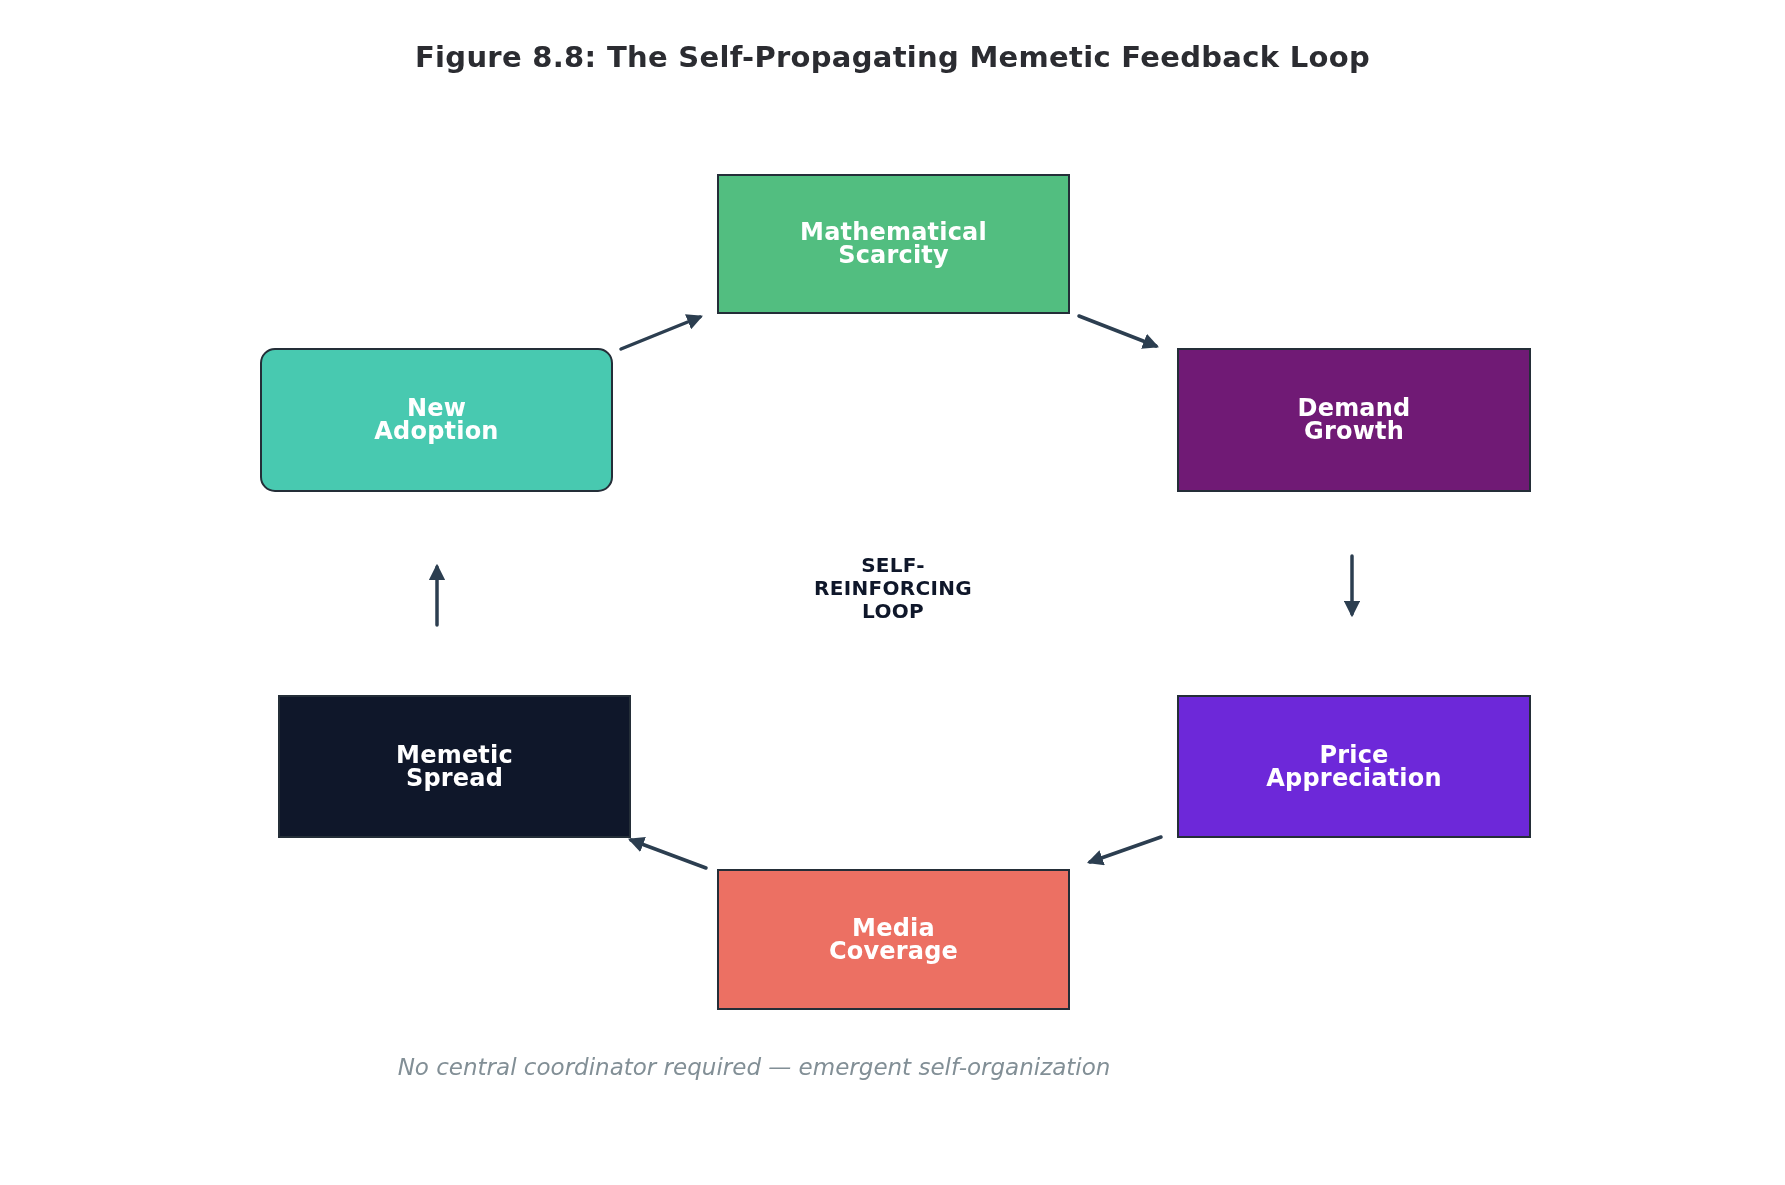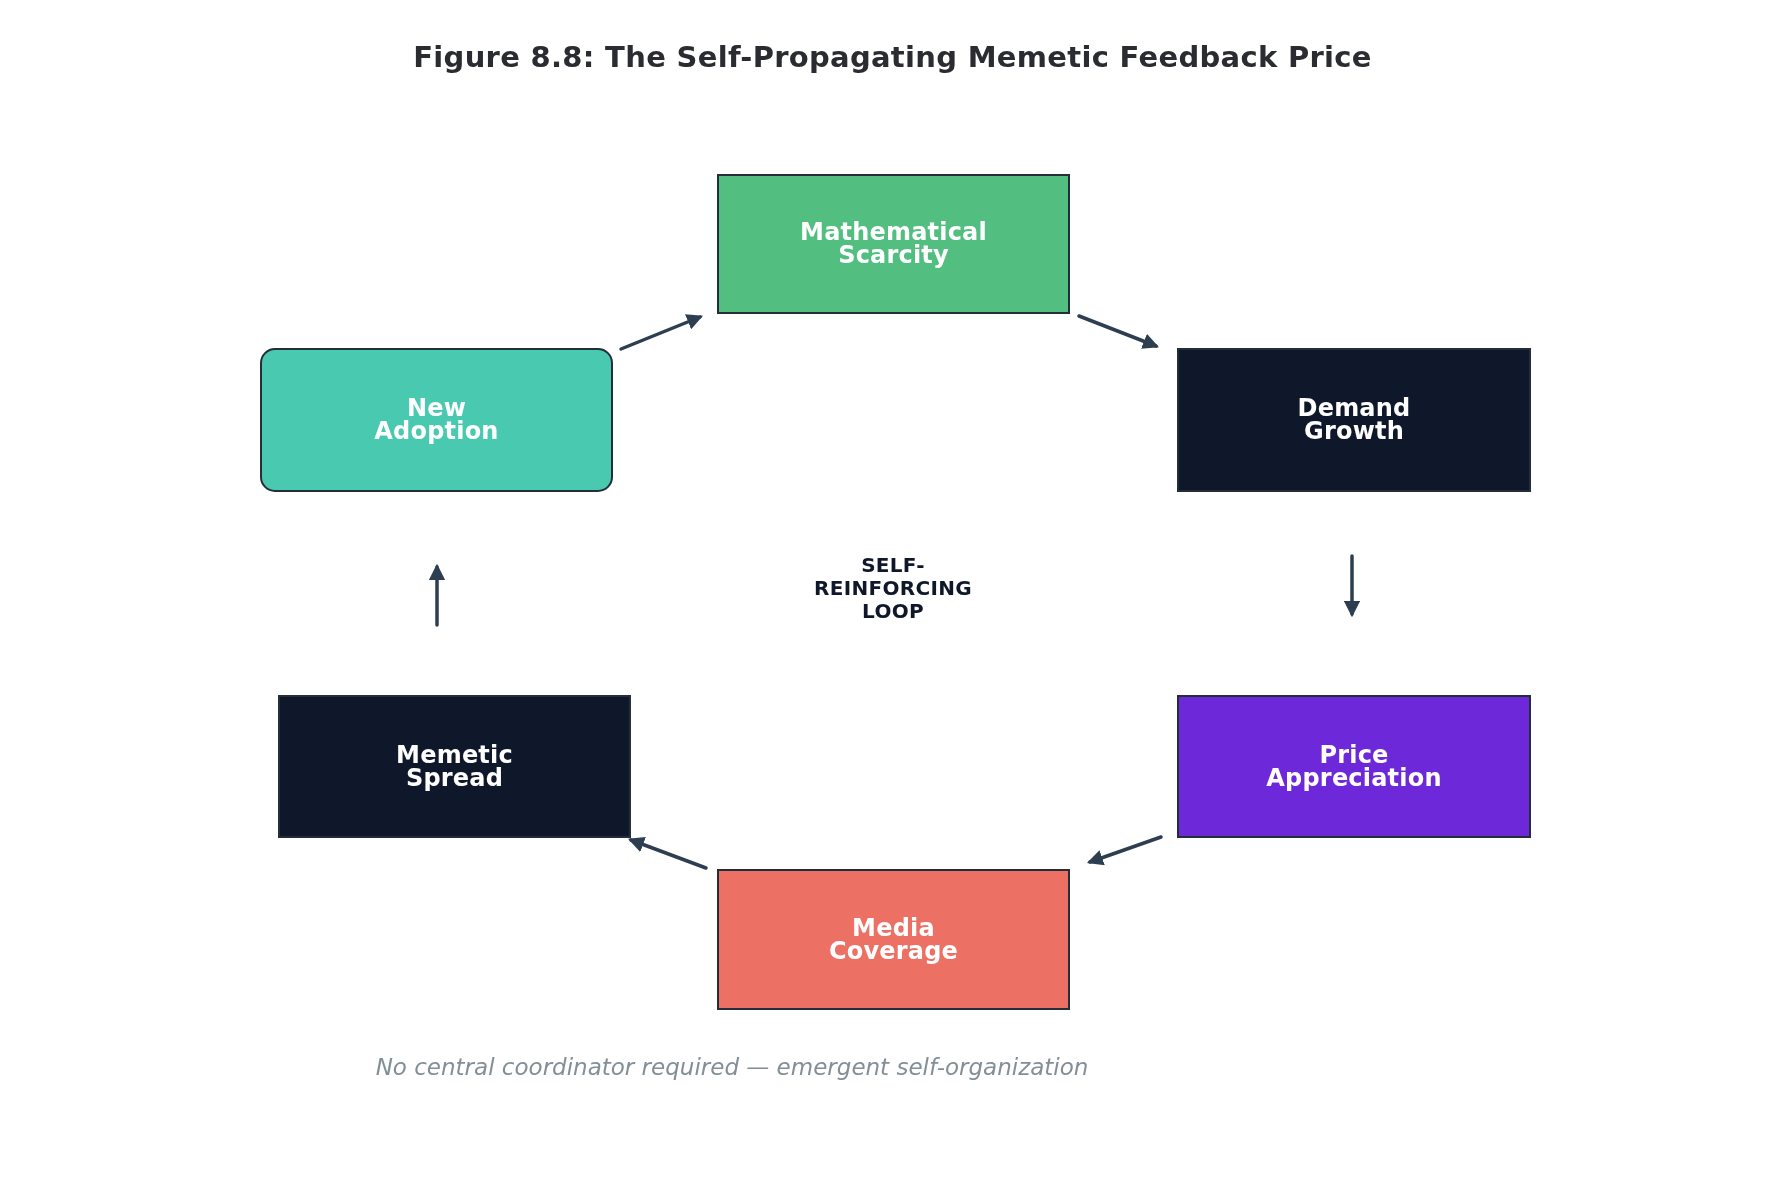--- a/index.html
+++ b/index.html
@@ -61,41 +61,42 @@
     letter-spacing: 0.3px;
   }
   .caption {
     position: absolute;
     left: 0;
     top: 1054px;
     width: 1464px;
     text-align: center;
     font-style: italic;
     font-size: 23px;
+    padding-left: 22px;
   }
   .arrow-layer {
     position: absolute;
     left: 0;
     top: 0;
     width: 1785px;
     height: 1185px;
     pointer-events: none;
   }
   .arrow {
     fill: none;
     stroke-width: 3.5px;
     stroke-linecap: round;
   }
 </style>
 </head>
 <body>
 
 <div class="canvas">
 
-  <div class="fig-title" style="color: rgb(43, 44, 49);">Figure 8.8: The Self-Propagating Memetic Feedback Price</div>
+  <div class="fig-title" style="color: rgb(43, 44, 49);">Figure 8.8: The Self-Propagating Memetic Feedback Loop</div>
 
   <svg class="arrow-layer" width="1785" height="1185" viewBox="0 0 1785 1185" xmlns="http://www.w3.org/2000/svg">
     <defs>
       <marker id="arrowhead" viewBox="0 0 10 10" refX="8" refY="5" markerWidth="4.6" markerHeight="4.6" orient="auto-start-reverse">
         <path d="M 0 0 L 10 5 L 0 10 z" fill="#2C3E50"></path>
       </marker>
     </defs>
     <line class="arrow" x1="621" y1="349" x2="700" y2="317" marker-end="url(#arrowhead)" stroke="#2C3E50"></line>
     <line class="arrow" x1="1079" y1="316" x2="1156" y2="346" marker-end="url(#arrowhead)" stroke="#2C3E50"></line>
     <line class="arrow" x1="1352" y1="556" x2="1352" y2="614" marker-end="url(#arrowhead)" stroke="#2C3E50"></line>
@@ -107,21 +108,21 @@
   <div class="node node-scarcity" style="background-color: rgb(82, 190, 128); border-color: rgb(36, 46, 56);">
     <div class="node-label">Mathematical
 Scarcity</div>
   </div>
 
   <div class="node node-adoption" style="background-color: rgb(72, 201, 176); border-color: rgb(36, 46, 56);">
     <div class="node-label">New
 Adoption</div>
   </div>
 
-  <div class="node node-growth" style="background-color: #0f172a; border-color: rgb(36, 46, 56);">
+  <div class="node node-growth" style="background-color: #701a75; border-color: rgb(36, 46, 56);">
     <div class="node-label">Demand
 Growth</div>
   </div>
 
   <div class="node node-spread" style="background-color: #0f172a; border-color: rgb(36, 46, 56); margin-left: 18px;">
     <div class="node-label">Memetic
 Spread</div>
   </div>
 
   <div class="node node-appreciation" style="background-color: #6d28d9; border-color: rgb(36, 46, 56);">

